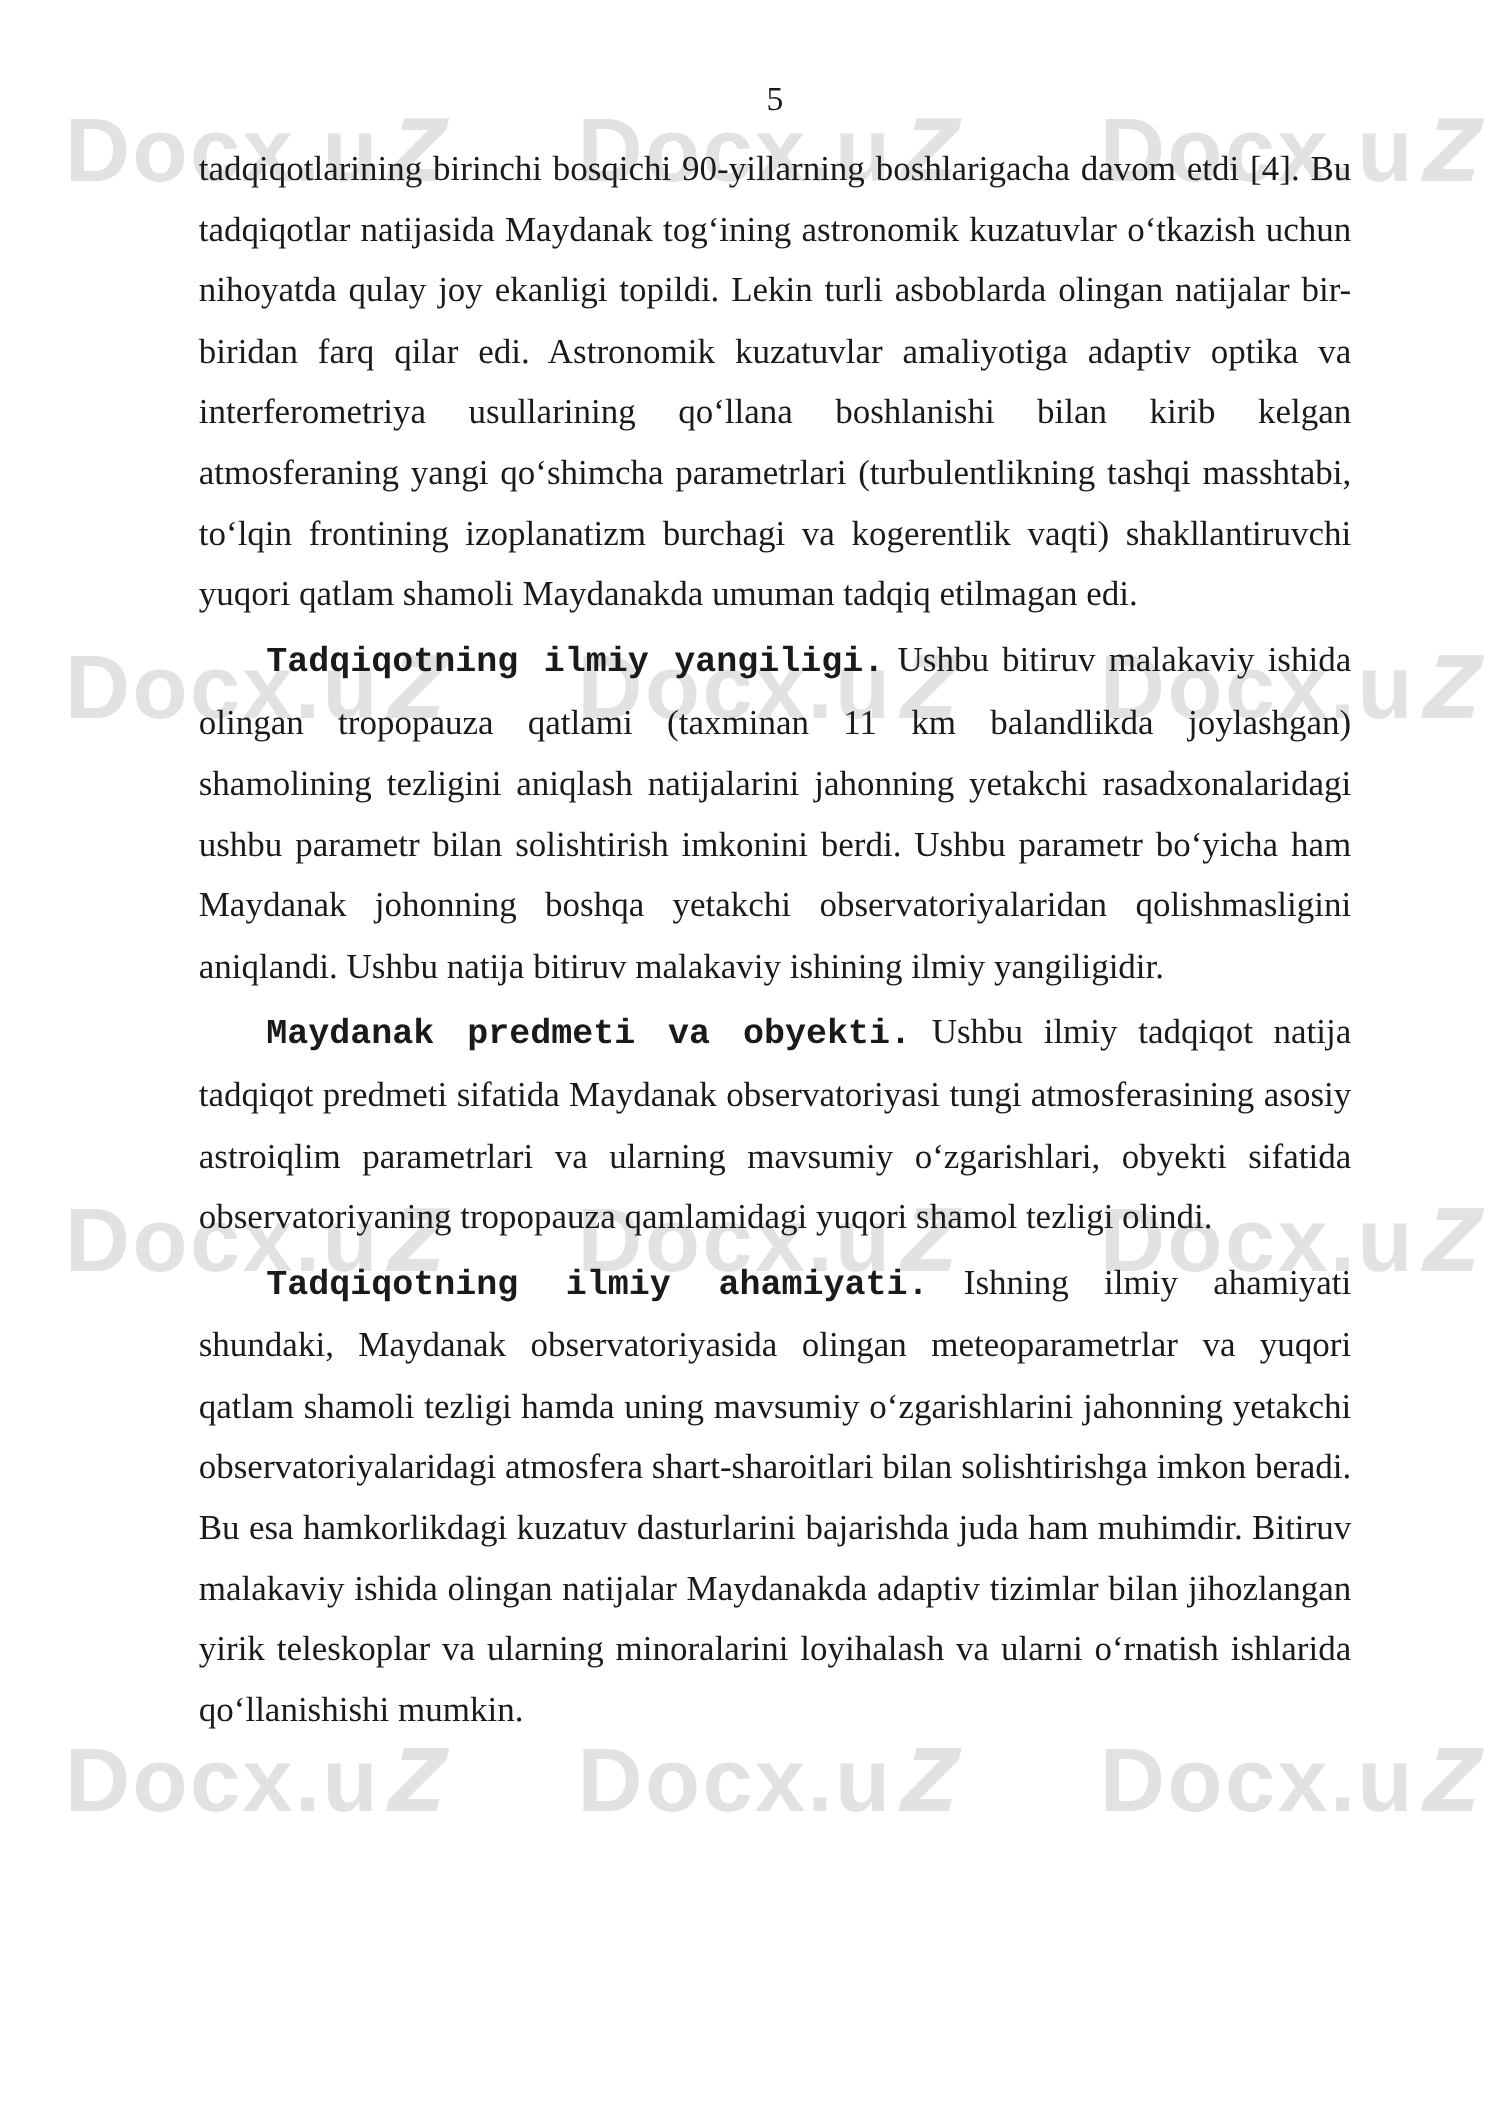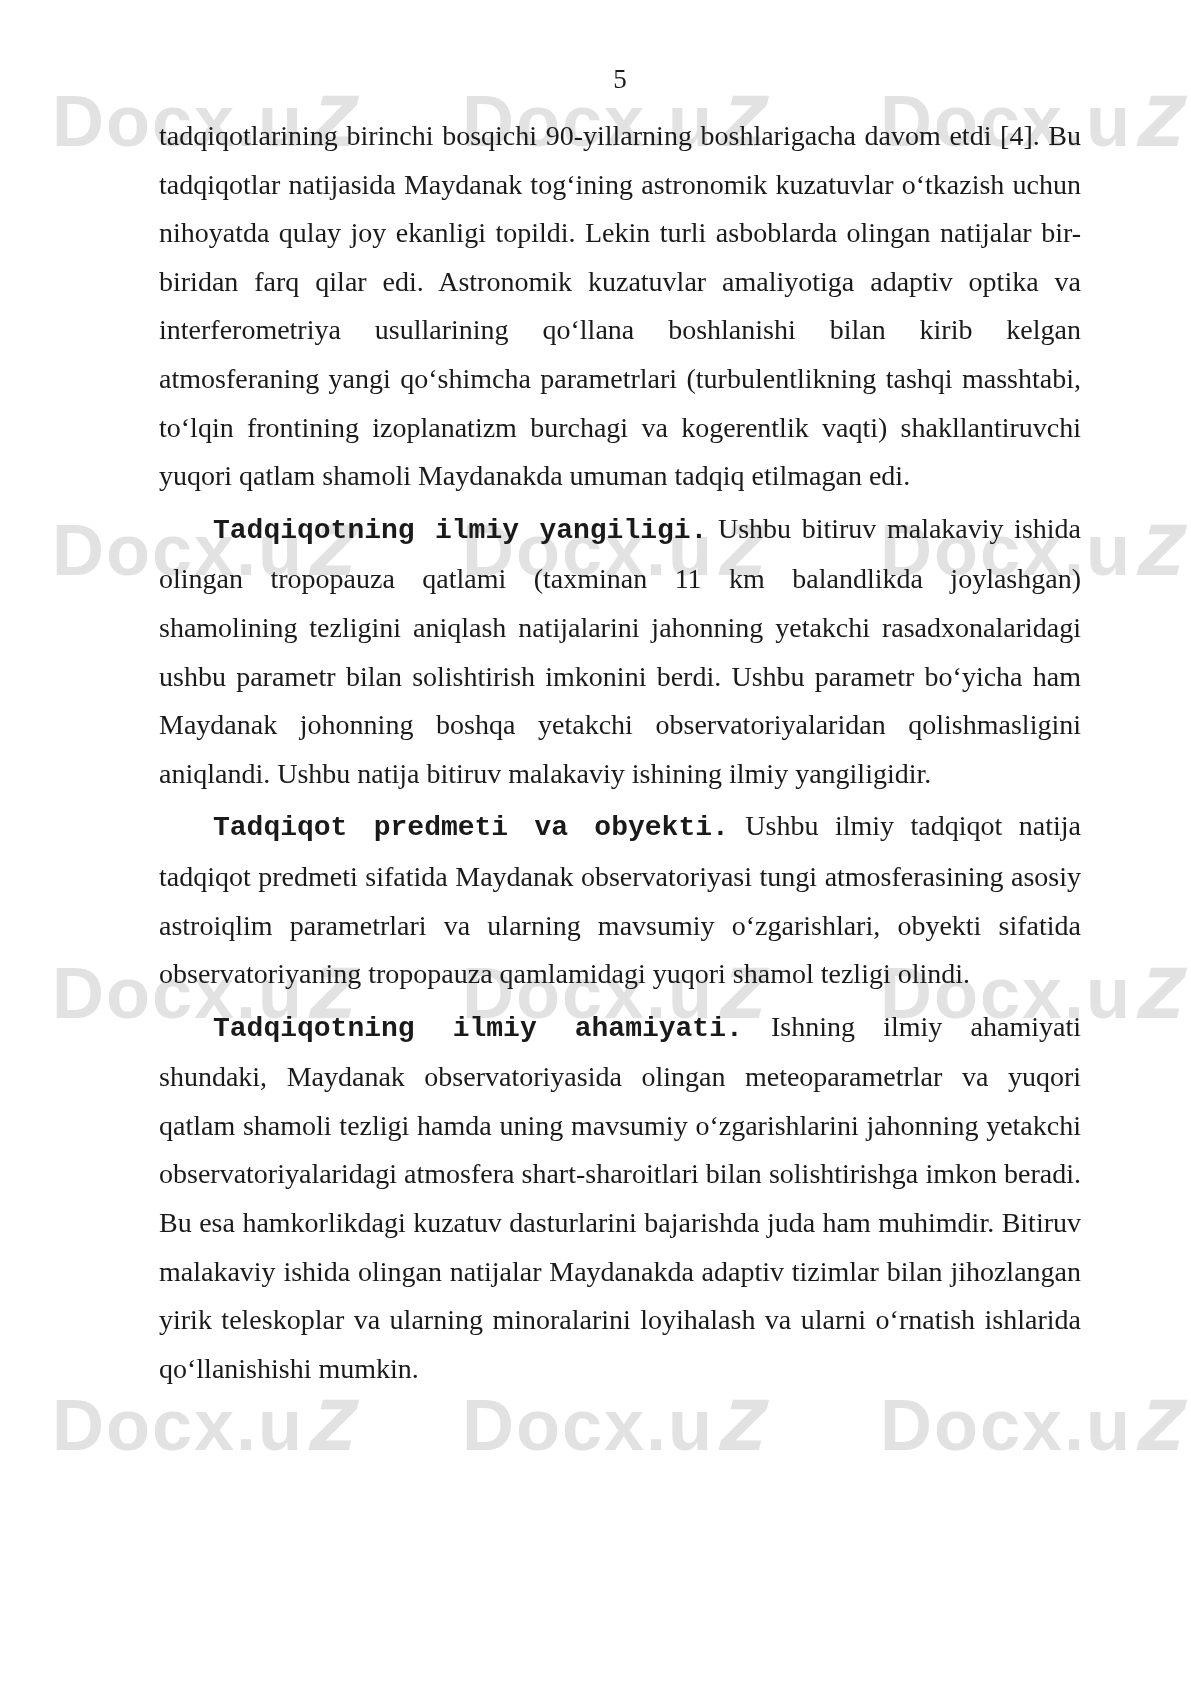--- a/index.html
+++ b/index.html
@@ -93,18 +93,18 @@
     </div>
 
   <div class="page-number">5</div>
 
   <main class="content">
 
     <p><span>tadqiqotlarining birinchi bosqichi 90-yillarning boshlarigacha davom etdi [4]. Bu tadqiqotlar natijasida Maydanak togʻining astronomik kuzatuvlar oʻtkazish uchun nihoyatda qulay joy ekanligi topildi. Lekin turli asboblarda olingan natijalar bir-biridan farq qilar edi. Astronomik kuzatuvlar amaliyotiga adaptiv optika va interferometriya usullarining qoʻllana boshlanishi bilan kirib kelgan atmosferaning yangi qoʻshimcha parametrlari (turbulentlikning tashqi masshtabi, toʻlqin frontining izoplanatizm burchagi va kogerentlik vaqti) shakllantiruvchi yuqori qatlam shamoli Maydanakda umuman tadqiq etilmagan edi.</span></p>
 
     <p class="indent"><b class="lead">Tadqiqotning ilmiy yangiligi.</b> <span>Ushbu bitiruv malakaviy ishida olingan tropopauza qatlami (taxminan 11 km balandlikda joylashgan) shamolining tezligini aniqlash natijalarini jahonning yetakchi rasadxonalaridagi ushbu parametr bilan solishtirish imkonini berdi. Ushbu parametr boʻyicha ham Maydanak johonning boshqa yetakchi observatoriyalaridan qolishmasligini aniqlandi.  Ushbu natija bitiruv malakaviy ishining ilmiy yangiligidir.</span></p>
 
-    <p class="indent"><b class="lead">Tadqiqot predmeti va obyekti.</b> <span>Ushbu ilmiy tadqiqot natija tadqiqot predmeti sifatida Maydanak observatoriyasi tungi atmosferasining asosiy astroiqlim parametrlari va ularning mavsumiy oʻzgarishlari, obyekti sifatida observatoriyaning tropopauza qamlamidagi yuqori shamol tezligi olindi.</span></p>
+    <p class="indent"><b class="lead">Maydanak predmeti va obyekti.</b> <span>Ushbu ilmiy tadqiqot natija tadqiqot predmeti sifatida Maydanak observatoriyasi tungi atmosferasining asosiy astroiqlim parametrlari va ularning mavsumiy oʻzgarishlari, obyekti sifatida observatoriyaning tropopauza qamlamidagi yuqori shamol tezligi olindi.</span></p>
 
     <p class="indent"><b class="lead">Tadqiqotning ilmiy ahamiyati.</b> <span>Ishning ilmiy ahamiyati shundaki, Maydanak observatoriyasida olingan meteoparametrlar va yuqori qatlam shamoli tezligi hamda uning mavsumiy oʻzgarishlarini  jahonning yetakchi observatoriyalaridagi atmosfera shart-sharoitlari bilan solishtirishga imkon beradi. Bu esa hamkorlikdagi kuzatuv dasturlarini bajarishda juda ham muhimdir. Bitiruv malakaviy ishida olingan natijalar Maydanakda adaptiv tizimlar bilan jihozlangan yirik teleskoplar va ularning minoralarini loyihalash va ularni oʻrnatish ishlarida qoʻllanishishi mumkin.</span></p>
 
   </main>
 </div>
 
 </body></html>

